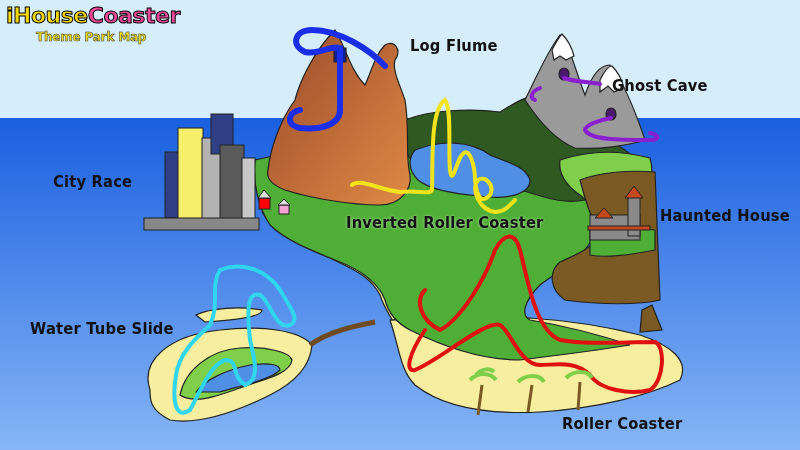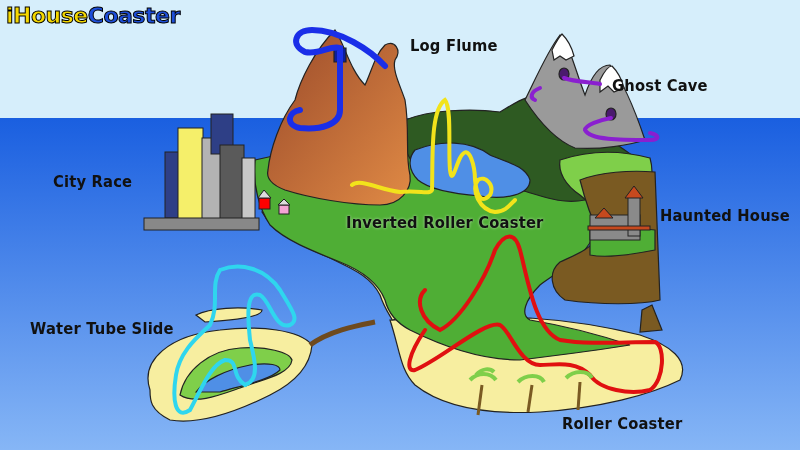--- a/index.html
+++ b/index.html
@@ -11,21 +11,21 @@
     cursor:pointer; transform:scaleX(0.92); transform-origin:left top;
   }
   .label.glow { text-shadow: 0 0 3px rgba(255,255,255,0.6); }
   #logo { position:absolute; left:6px; top:4px; cursor:pointer; }
   #logo .title {
     font-family:"DejaVu Sans", sans-serif; font-weight:bold; font-size:22px; line-height:24px;
     letter-spacing:-0.5px;
   }
   #logo .title .i { color:#f5d800; -webkit-text-stroke:1px #000; }
   #logo .title .r { color:#f5d800; -webkit-text-stroke:1px #000; }
-  #logo .title .c { color:#1d4ed8; -webkit-text-stroke:1px #000; }
+  #logo .title .c { color:#ec4899; -webkit-text-stroke:1px #000; }
   #logo .subtitle {
     font-family:"DejaVu Sans", sans-serif; font-weight:bold; font-size:12px; color:#f2e21a;
     -webkit-text-stroke:0.5px #333; margin-left:30px; margin-top:2px; letter-spacing:-0.2px;
   }
 </style>
 </head>
 <body>
 
 <svg id="map" width="800" height="450" viewBox="0 0 800 450" xmlns="http://www.w3.org/2000/svg">
   <defs>
@@ -125,20 +125,21 @@
     <path d="M518,382 C526,374 540,374 544,382" fill="none" stroke="#7fcf4a" stroke-width="4"></path>
     <path d="M578,410 L580,382" stroke="#7a5a22" stroke-width="3"></path>
     <path d="M566,378 C574,370 588,370 592,378" fill="none" stroke="#7fcf4a" stroke-width="4"></path>
   </g>
 </svg>
 
 <div id="logo">
   <div class="title">
     <span class="i">i</span><span class="r">House</span><span class="c">Coaster</span>
   </div>
+  <div class="subtitle">Theme Park Map</div>
 </div>
 
 <div class="label" style="left:410px; top:36px;">Log Flume</div>
 <div class="label" style="left:612px; top:76px;">Ghost Cave</div>
 <div class="label" style="left:53px; top:172px;">City Race</div>
 <div class="label glow" style="left:346px; top:213px;">Inverted Roller Coaster</div>
 <div class="label" style="left:660px; top:206px;">Haunted House</div>
 <div class="label" style="left:30px; top:319px;">Water Tube Slide</div>
 <div class="label" style="left:562px; top:414px;">Roller Coaster</div>
 

